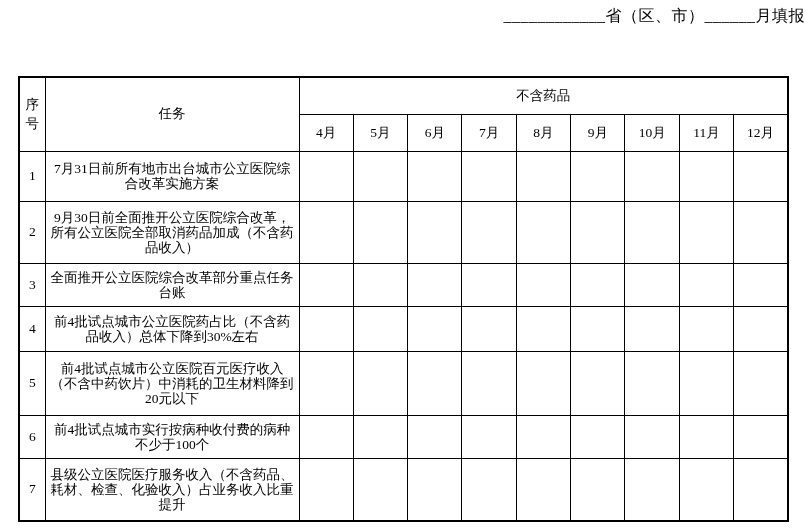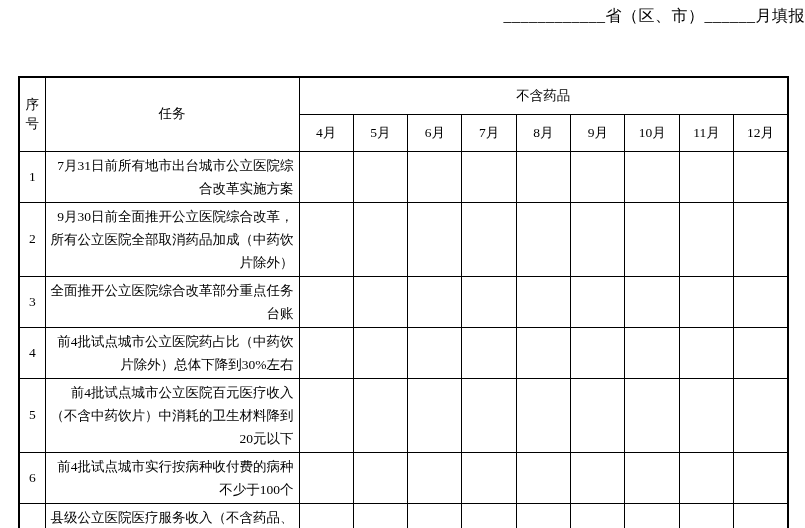--- a/index.html
+++ b/index.html
@@ -51,23 +51,23 @@
   thead th { text-align: center; }
   th.seq-head {
     word-break: break-all;
     line-height: 19px;
     padding: 2px 5px;
     font-size: 13.5px;
   }
 
   td.seq-cell { text-align: center; font-size: 13px; }
   td.task-cell {
-    text-align: right;
+    text-align: center;
     padding: 2px 5px 2px 5px;
-    line-height: 23px;
+    line-height: 15px;
     font-size: 13.5px;
   }
   td.progress-cell { background: #ffffff; }
 
   tbody tr:nth-child(1) { height: 50px; }
   tbody tr:nth-child(2) { height: 62px; }
   tbody tr:nth-child(3) { height: 43px; }
   tbody tr:nth-child(4) { height: 45px; }
   tbody tr:nth-child(5) { height: 64px; }
   tbody tr:nth-child(6) { height: 43px; }
@@ -121,21 +121,21 @@
           <td class="progress-cell"></td>
           <td class="progress-cell"></td>
           <td class="progress-cell"></td>
           <td class="progress-cell"></td>
           <td class="progress-cell"></td>
           <td class="progress-cell"></td>
           <td class="progress-cell"></td>
       </tr>
       <tr>
         <td class="seq-cell">2</td>
-        <td class="task-cell">9月30日前全面推开公立医院综合改革，所有公立医院全部取消药品加成（中药饮片除外）</td>
+        <td class="task-cell">9月30日前全面推开公立医院综合改革，所有公立医院全部取消药品加成（不含药品收入）</td>
         <td class="progress-cell"></td>
           <td class="progress-cell"></td>
           <td class="progress-cell"></td>
           <td class="progress-cell"></td>
           <td class="progress-cell"></td>
           <td class="progress-cell"></td>
           <td class="progress-cell"></td>
           <td class="progress-cell"></td>
           <td class="progress-cell"></td>
       </tr>
@@ -147,21 +147,21 @@
           <td class="progress-cell"></td>
           <td class="progress-cell"></td>
           <td class="progress-cell"></td>
           <td class="progress-cell"></td>
           <td class="progress-cell"></td>
           <td class="progress-cell"></td>
           <td class="progress-cell"></td>
       </tr>
       <tr>
         <td class="seq-cell">4</td>
-        <td class="task-cell">前4批试点城市公立医院药占比（中药饮片除外）总体下降到30%左右</td>
+        <td class="task-cell">前4批试点城市公立医院药占比（不含药品收入）总体下降到30%左右</td>
         <td class="progress-cell"></td>
           <td class="progress-cell"></td>
           <td class="progress-cell"></td>
           <td class="progress-cell"></td>
           <td class="progress-cell"></td>
           <td class="progress-cell"></td>
           <td class="progress-cell"></td>
           <td class="progress-cell"></td>
           <td class="progress-cell"></td>
       </tr>

